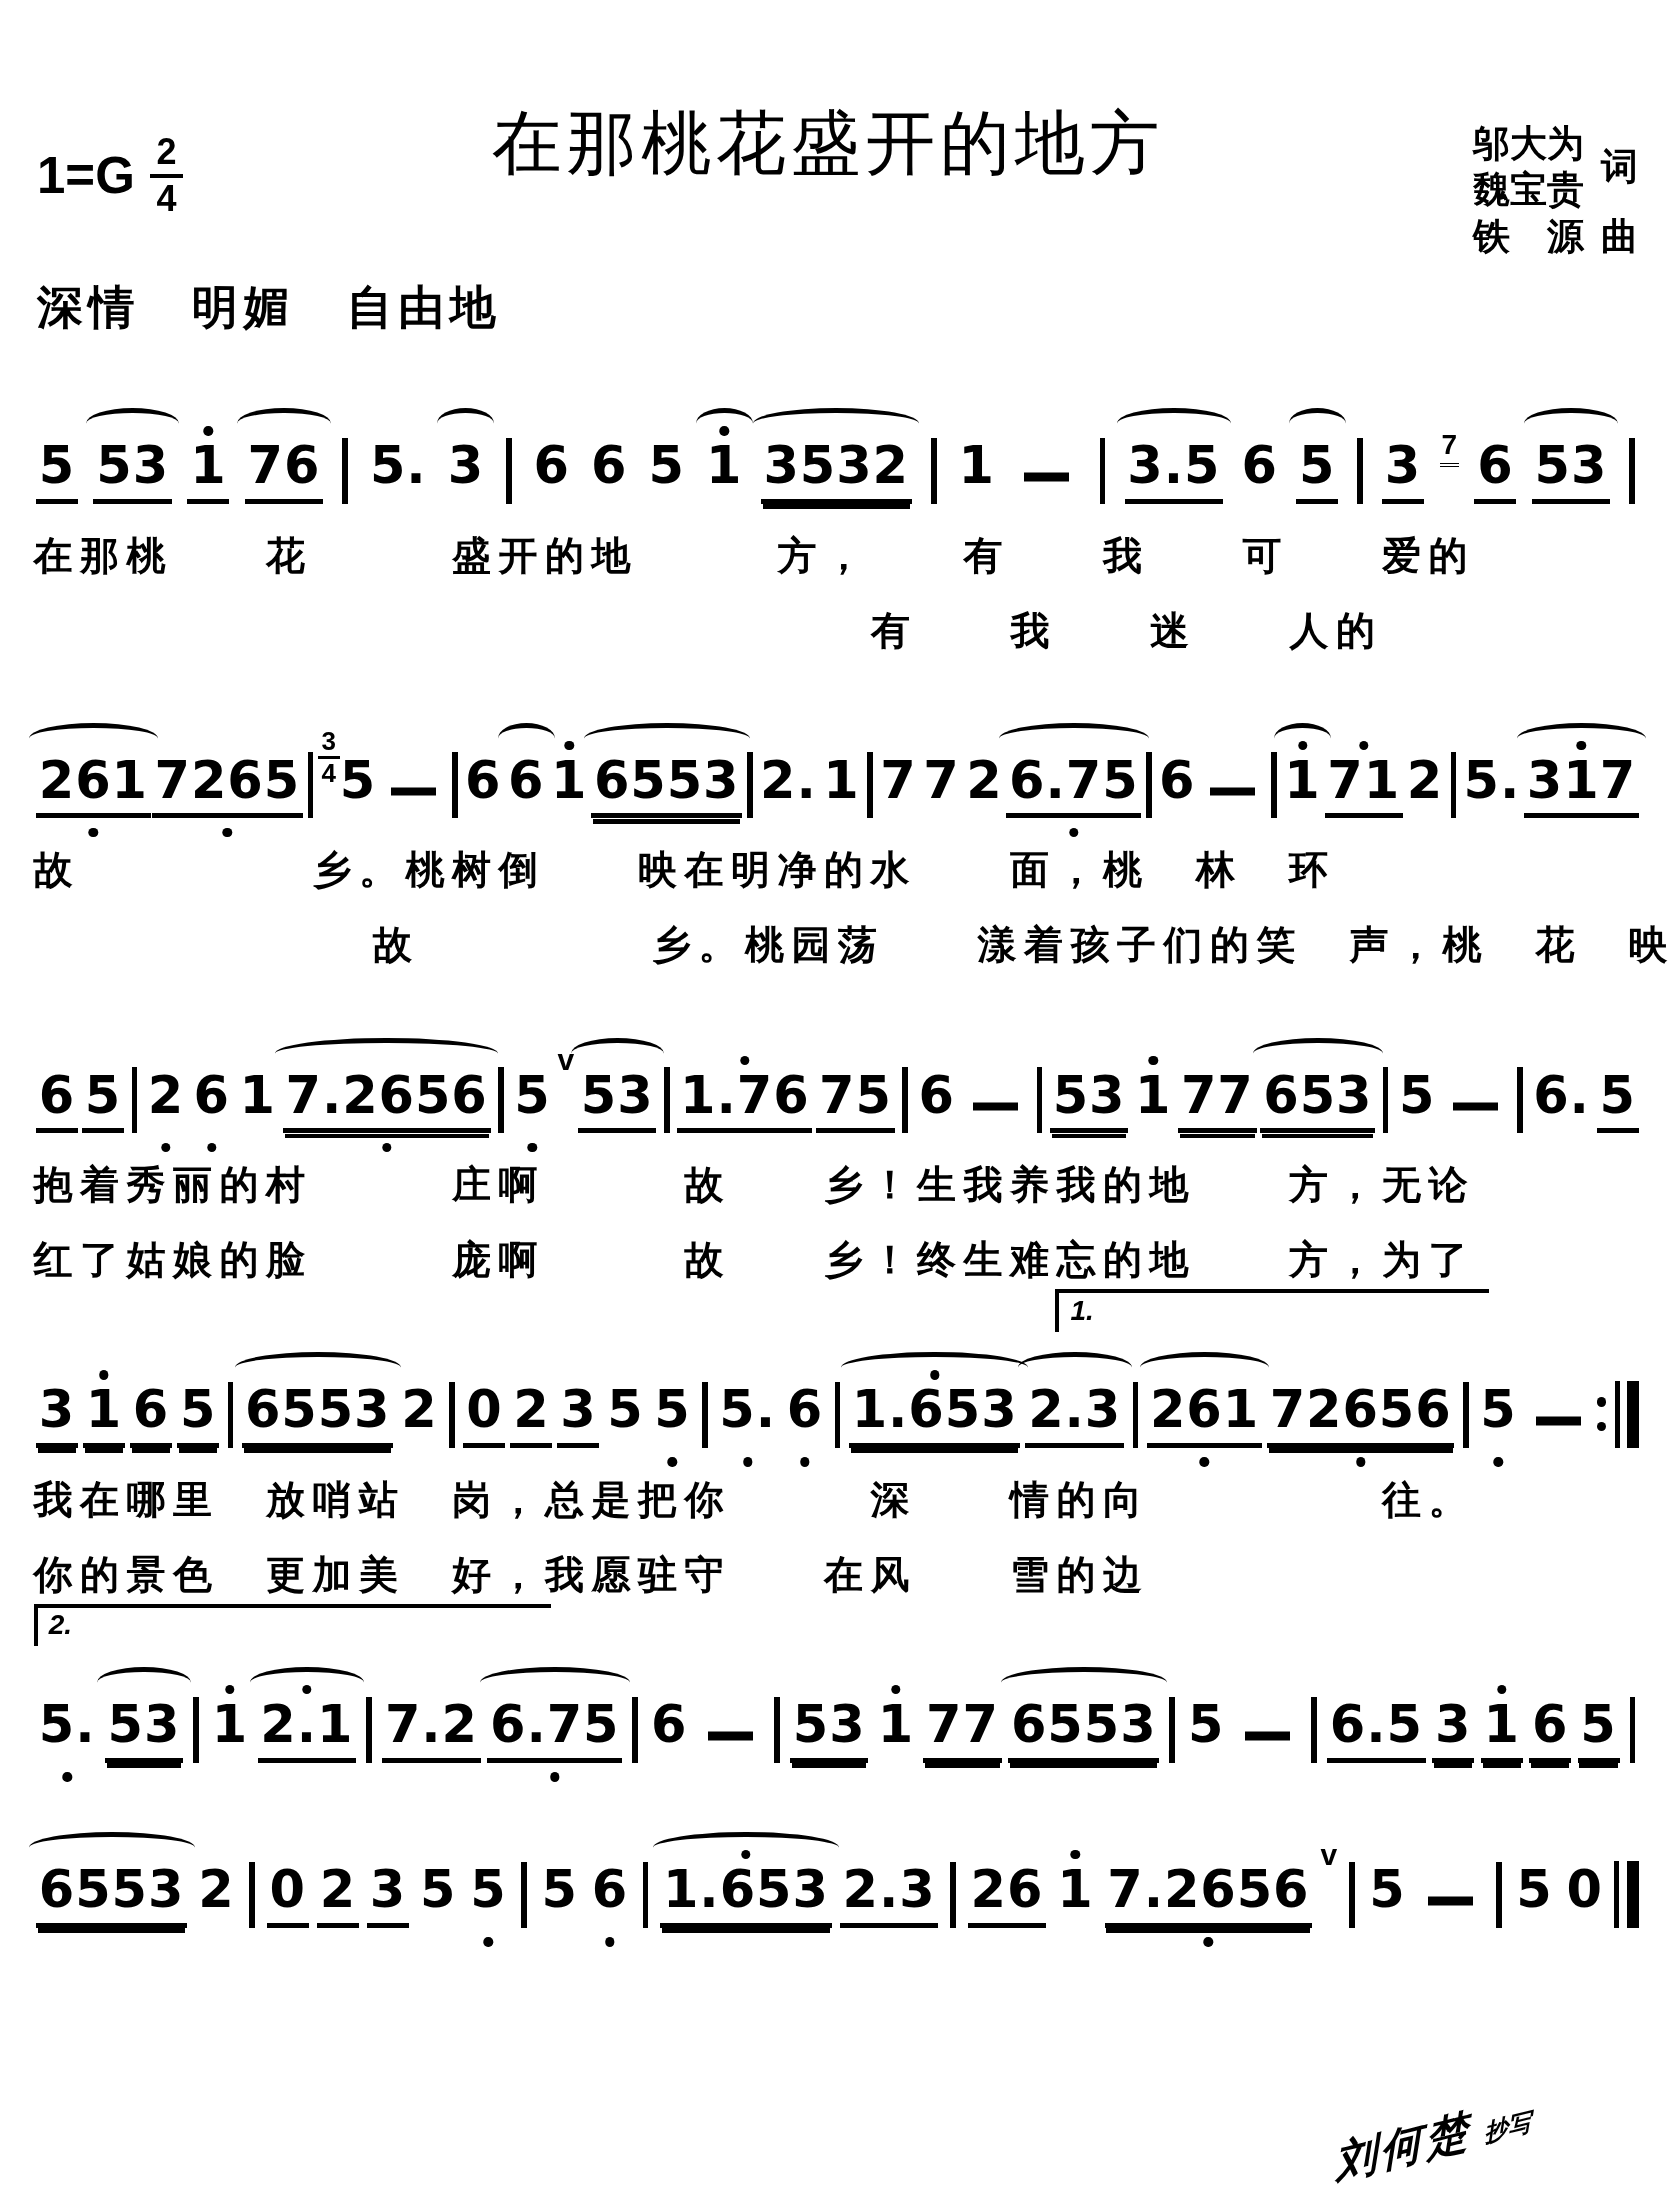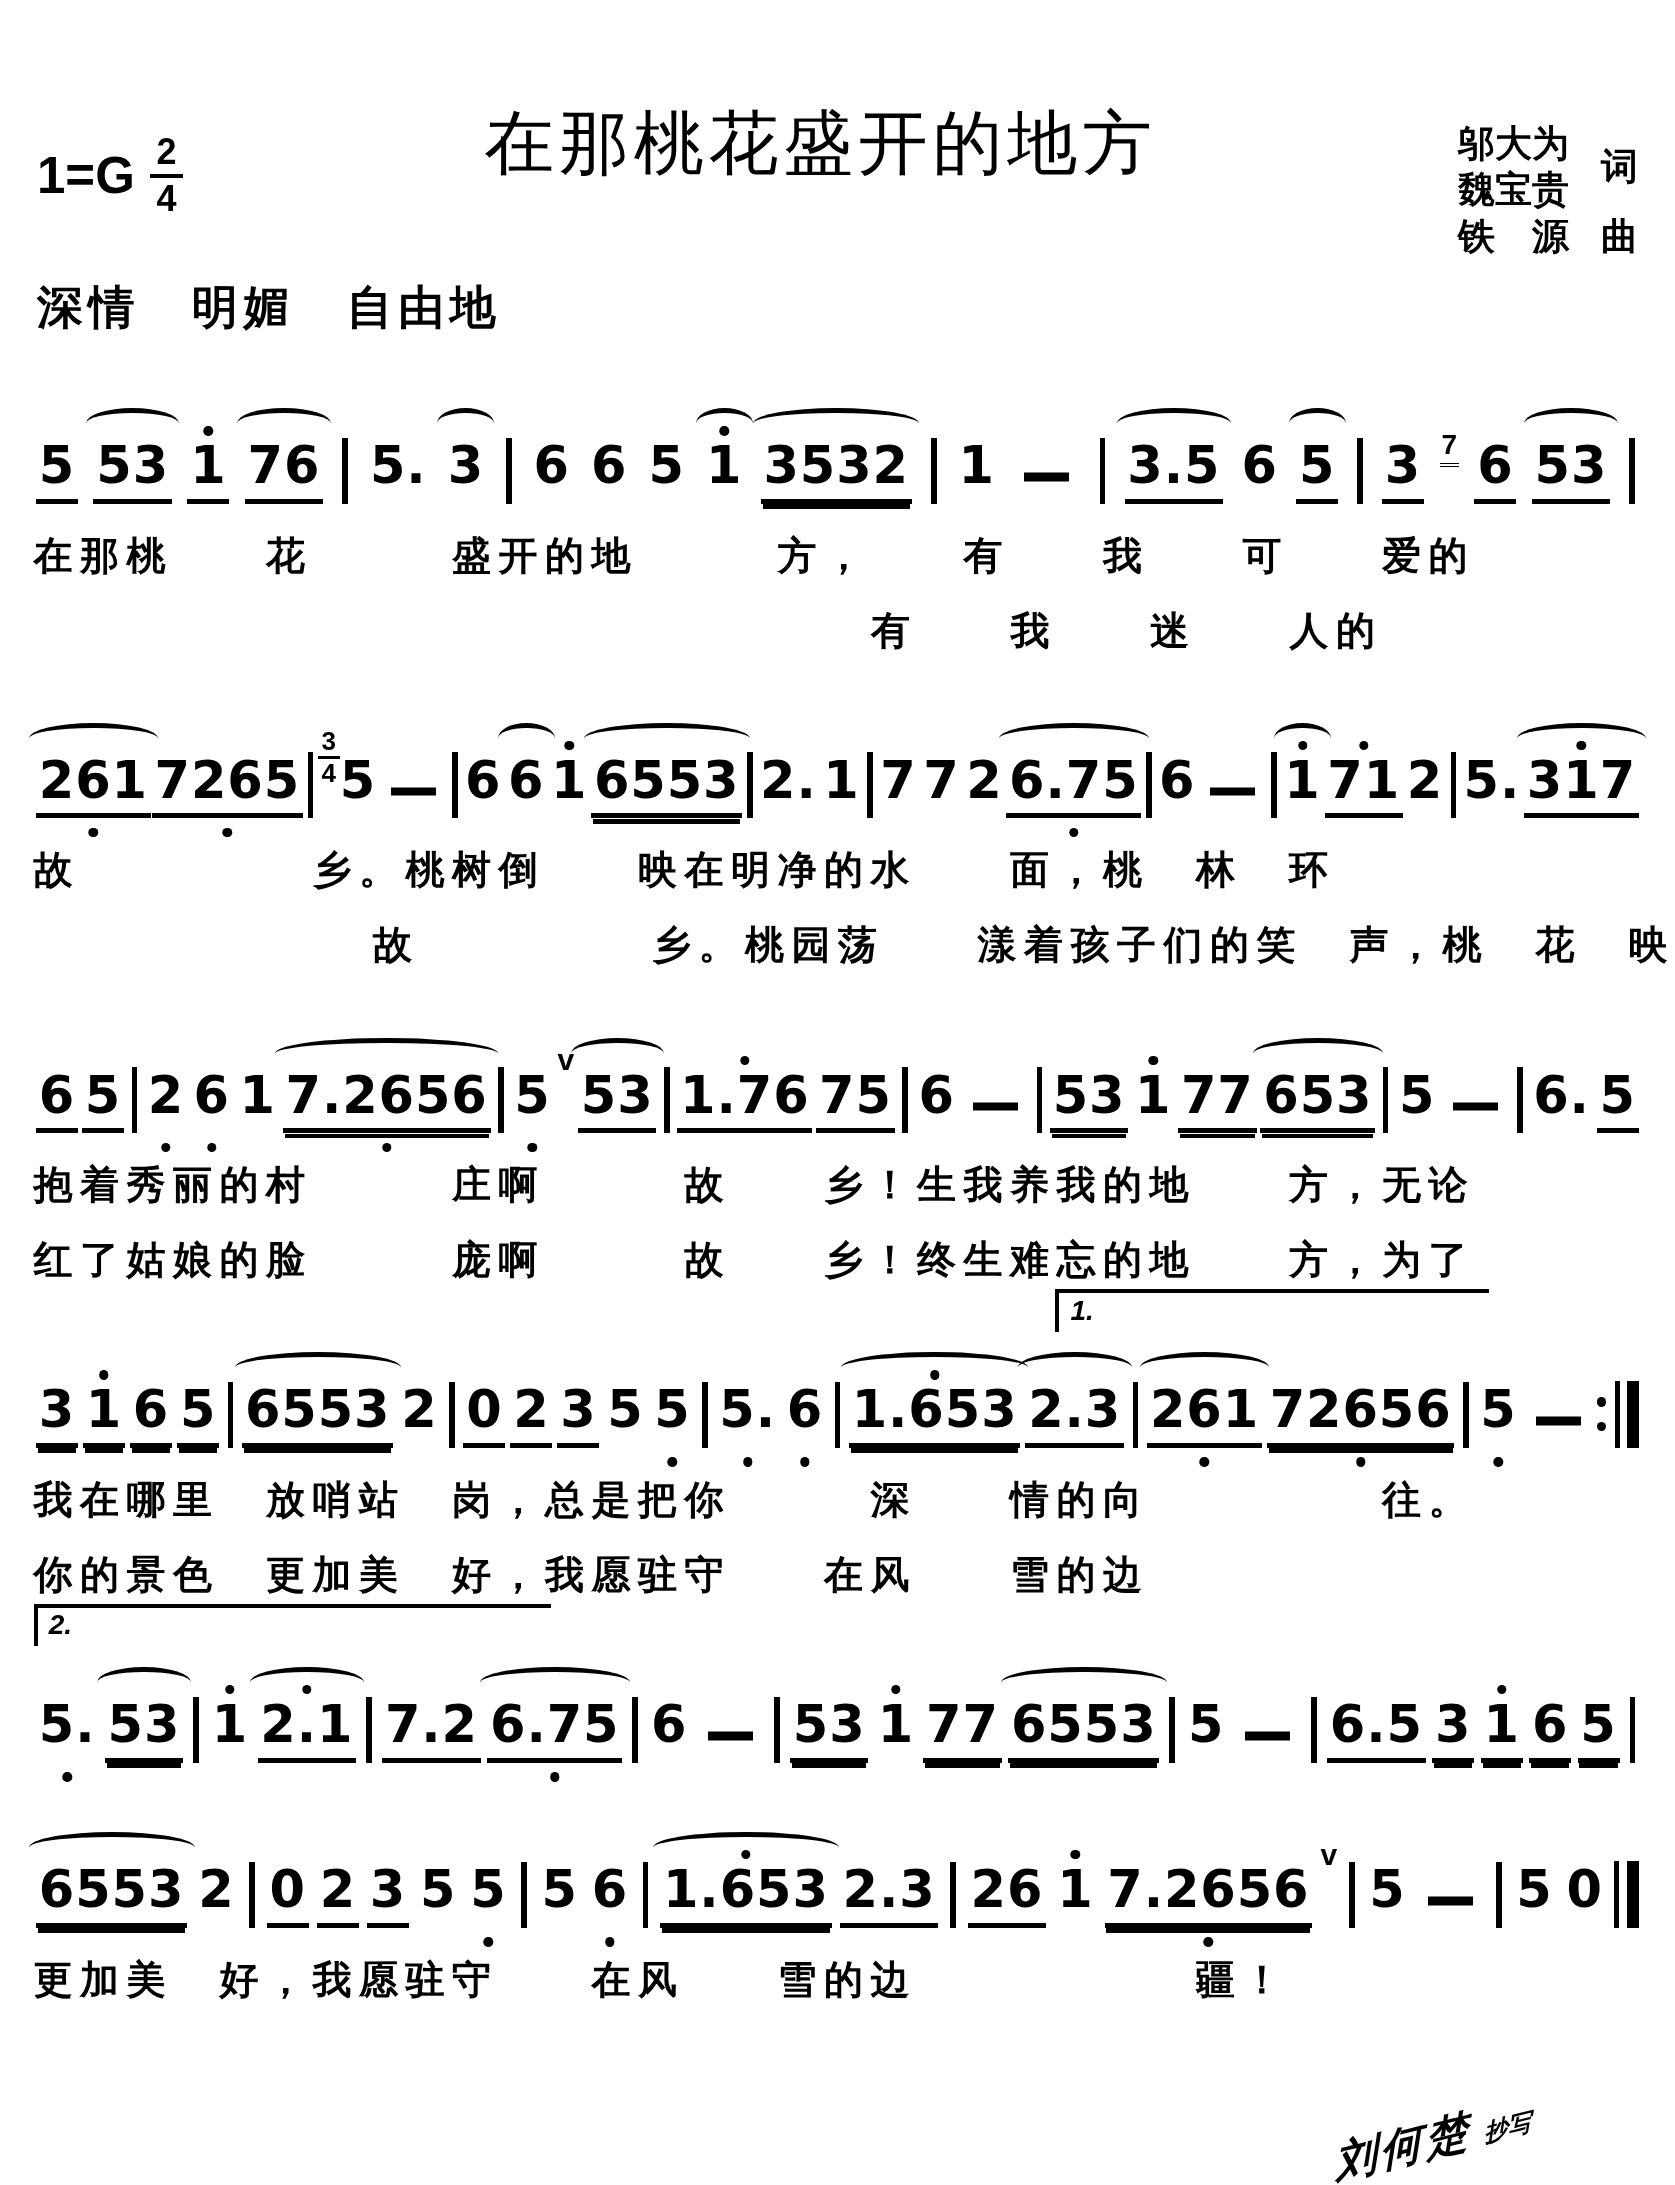--- a/index.html
+++ b/index.html
@@ -9,21 +9,21 @@
     font-family:"Liberation Sans","DejaVu Sans",sans-serif;
   }
   
   .header{display:flex;align-items:flex-start;padding:73px 37px 0 37px;margin-top:24px;}
   .keysig{display:flex;align-items:center;font-size:51px;font-weight:900;margin-top:37px;white-space:nowrap;}
   .frac{display:inline-flex;flex-direction:column;align-items:center;font-size:36px;line-height:1;margin-left:15px;font-weight:900;}
   .frac .mt{border-bottom:4.7px solid #000;padding:0 6.6px 3.7px;}
   .frac .mb{padding-top:3.7px;}
   .title{font-size:70px;font-weight:400;letter-spacing:4.7px;margin:0 auto;white-space:nowrap;}
   .credits{font-size:37px;font-weight:700;line-height:1.25;margin-top:24px;white-space:nowrap;}
-  .crow{display:flex;align-items:center;justify-content:flex-end;gap:32px;}
+  .crow{display:flex;align-items:center;justify-content:flex-end;gap:17px;}
   .crow .names{text-align:justify;}
   .tempo{font-size:46px;font-weight:700;letter-spacing:5.6px;padding-left:37px;margin-top:17px;}
   
   .system{position:relative;margin-top:60px;}
   .notes-line{position:relative;display:flex;align-items:flex-end;justify-content:space-between;padding:0 36px;min-height:105px;}
   .tok{
     position:relative;display:inline-block;
     font-family:"DejaVu Sans",sans-serif;font-weight:700;font-size:51px;line-height:1;
     padding:0 2.8px 7.5px 2.8px;border-bottom:5.6px solid transparent;letter-spacing:0.9px;
   }
@@ -297,21 +297,20 @@
         <span class="tok">5</span>
         <div class="dash"></div>
         <div class="barline"></div>
         <span class="tok">5</span>
         <span class="tok">0</span>
         <div class="finalbar">
           <div class="bthin"></div>
           <div class="bthick"></div>
         </div>
       </div>
-      <div class="lyric-row" style="padding-left: 2%;">更加美　好，我愿驻守　　在风　　雪的边　　　　　　疆！</div>
     </section>
   </div>
 
 <div class="signature">
   <span class="sig-name">刘何楚</span>
   <span class="sig-note">抄写</span>
 </div>
 
 
 </body></html>

